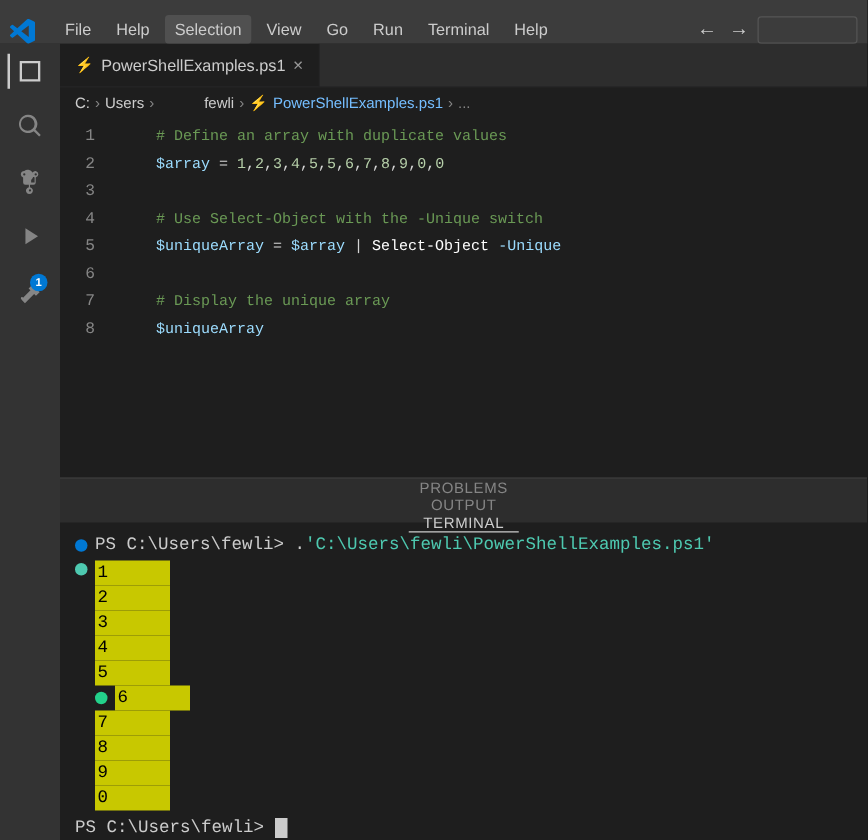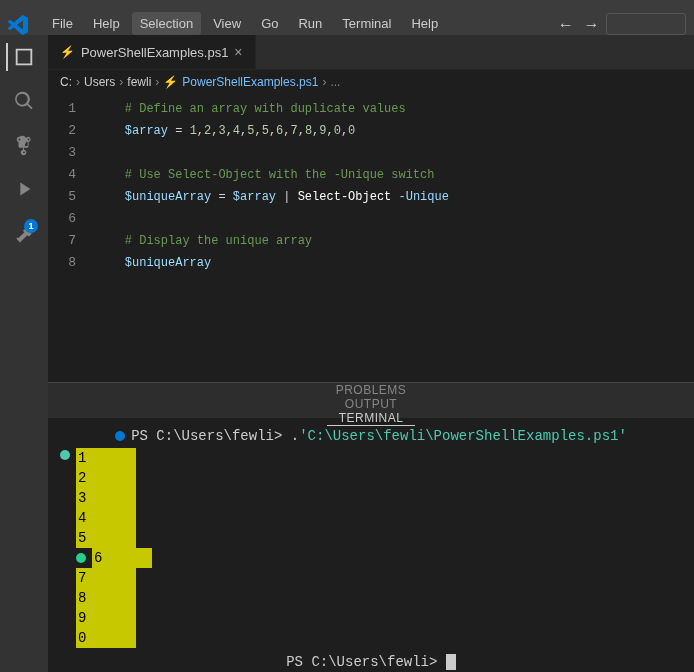--- a/index.html
+++ b/index.html
@@ -254,21 +254,20 @@
       flex: 1;
       padding: 8px 12px;
       overflow-y: auto;
       font-size: 14px;
     }
     .terminal-line {
       display: flex;
       align-items: center;
       margin-bottom: 1px;
       line-height: 20px;
-      justify-content: center;
     }
     .t-prompt {
       color: #cccccc;
     }
     .t-dot-blue {
       width: 10px;
       height: 10px;
       border-radius: 50%;
       background: #0078d4;
       display: inline-block;
@@ -383,21 +382,21 @@
         <span>PowerShellExamples.ps1</span>
         <span class="tab-close">×</span>
       </div>
     </div>
 
     <div class="breadcrumb">
       <span style="color:#cccccc;">C:</span>
       <span class="breadcrumb-sep">›</span>
       <span style="color:#cccccc;">Users</span>
       <span class="breadcrumb-sep">›</span>
-      <span style="color:#cccccc;">fewli</span>
+      <span style="color:#cccccc;margin-left:36px;">fewli</span>
       <span class="breadcrumb-sep">›</span>
       <span style="color:#75beff;">⚡</span>
       <span class="breadcrumb-ps">PowerShellExamples.ps1</span>
       <span class="breadcrumb-sep">›</span>
       <span class="breadcrumb-ellipsis">...</span>
     </div>
 
     <div class="code-editor">
 
       <div class="code-line">

